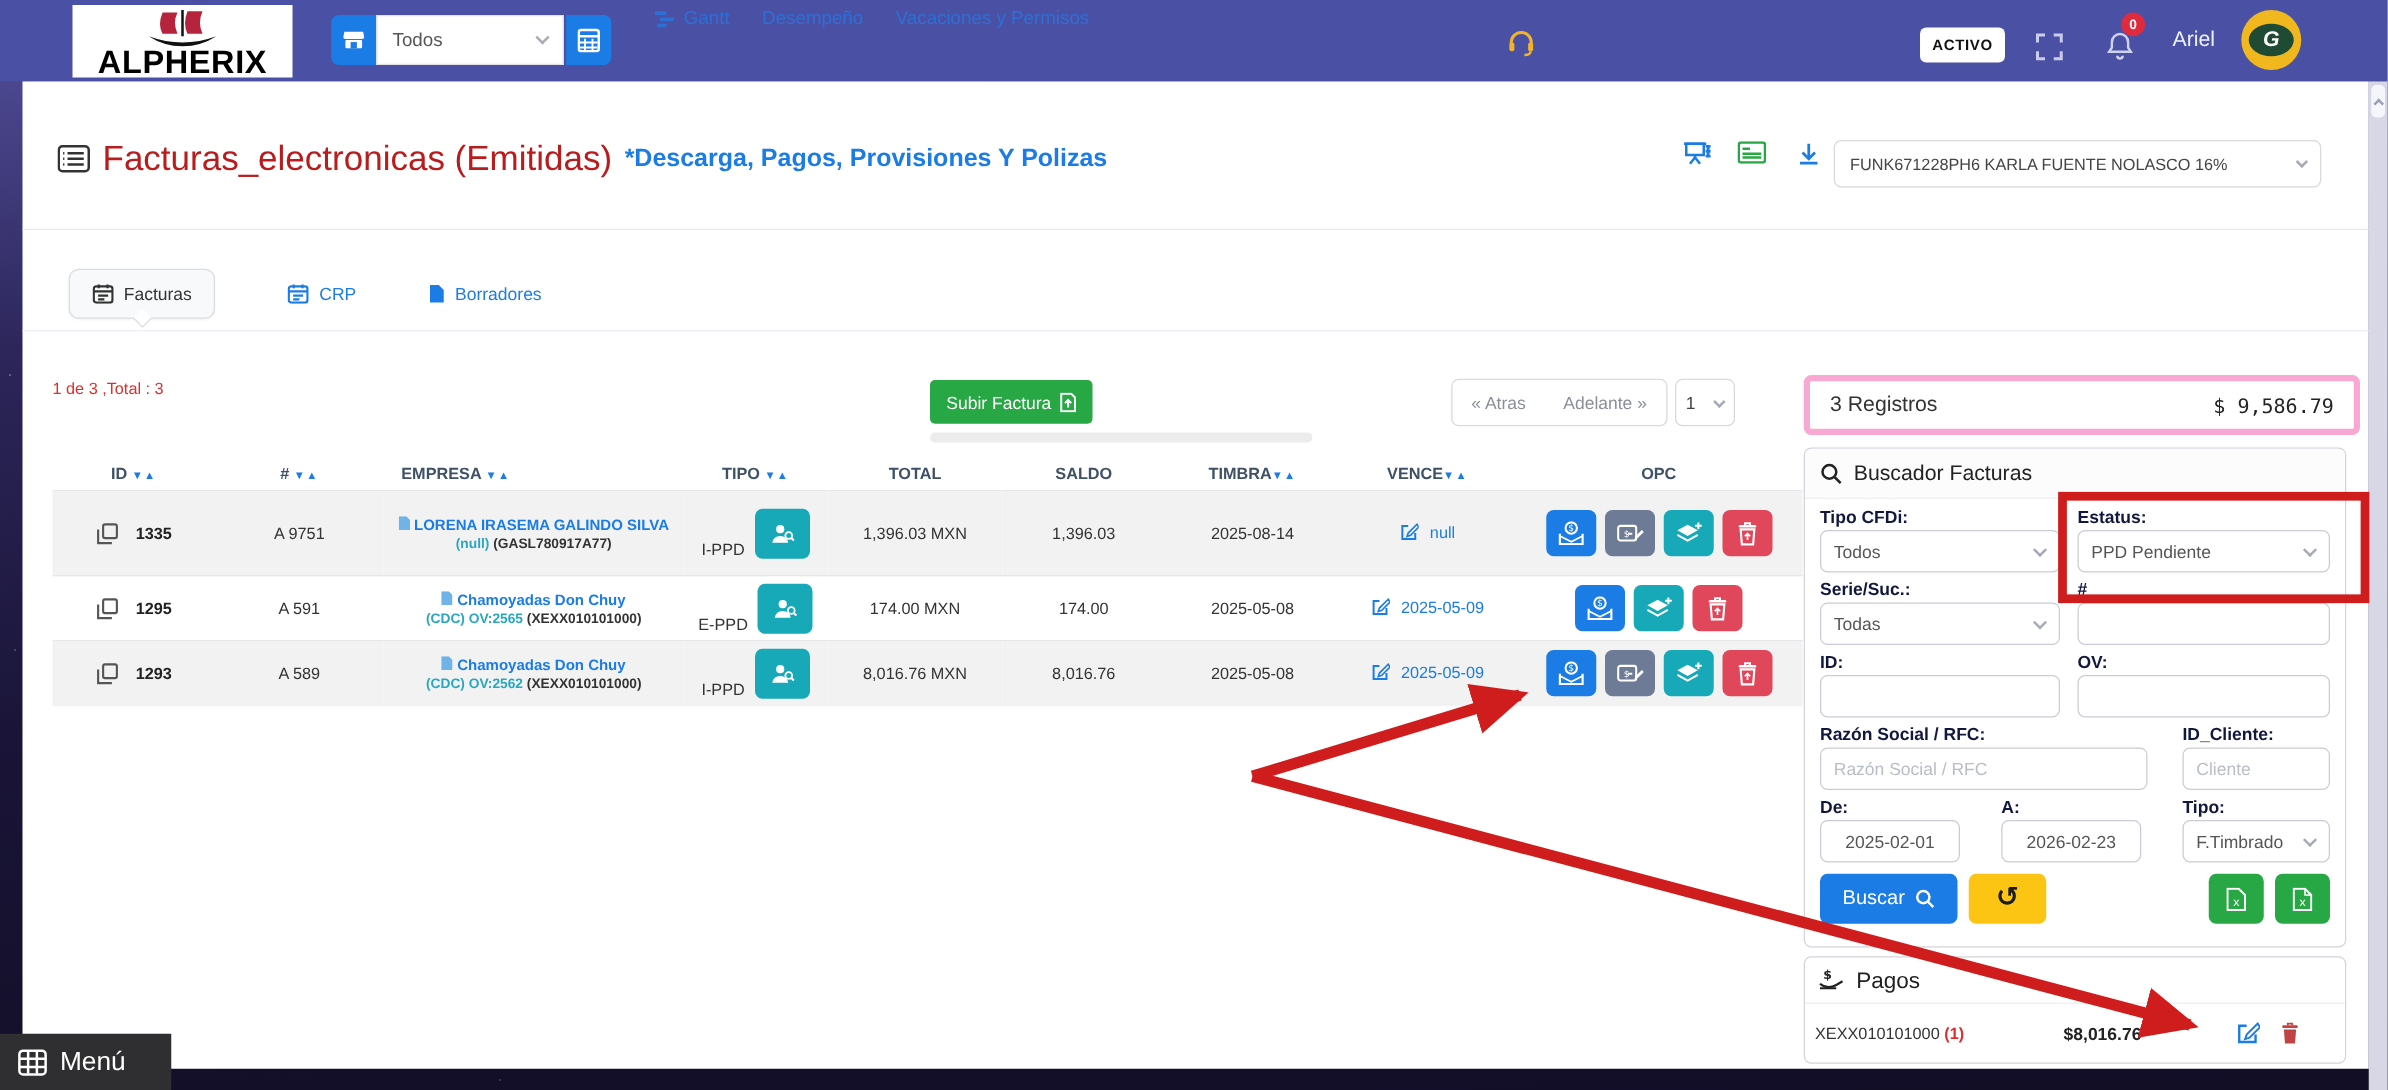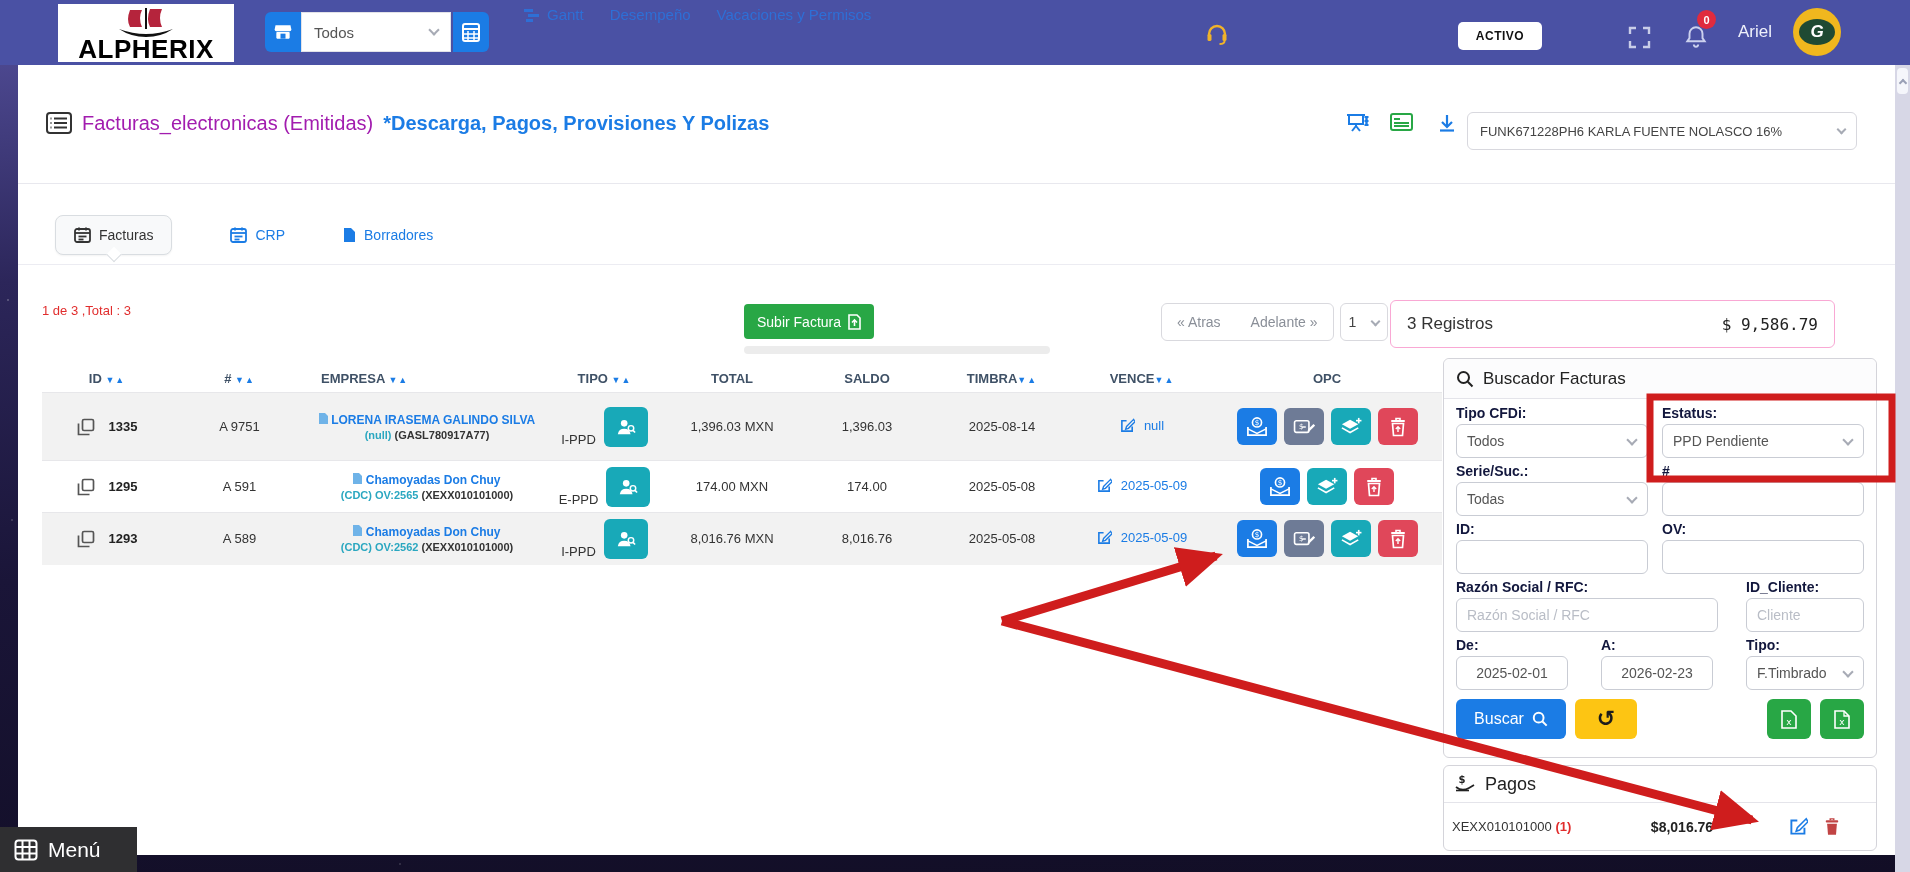--- a/index.html
+++ b/index.html
@@ -16,51 +16,51 @@
 .navbar{position:absolute;top:0;left:0;width:1910px;height:65px;background:#4a51a4;z-index:5}
 .logo-box{position:absolute;left:58px;top:4px;width:176px;height:58px;background:#fff;display:flex;flex-direction:column;align-items:center;justify-content:flex-end;padding-bottom:2px}
 .logo-text{font-weight:bold;font-size:26px;line-height:.85;letter-spacing:.5px;color:#000}
 .store-group{position:absolute;left:265px;top:12px;display:flex;height:40px}
 .sq-btn{width:36px;height:40px;background:#1b7ce5;border:none;display:flex;align-items:center;justify-content:center;cursor:pointer}
 .sq-btn.left{border-radius:6px 0 0 6px}.sq-btn.right{border-radius:0 6px 6px 0;margin-left:2px}
 .todos-sel{width:150px;height:40px;background:#fff;border:1px solid #e2e2e8;display:flex;align-items:center;padding:0 12px;font-size:15px;color:#555;position:relative;cursor:pointer}
 .nav-links{position:absolute;left:524px;top:6px;display:flex;gap:26px;align-items:center}
 .nav-link{display:flex;gap:6px;align-items:center;color:#2e6fd6;font-size:15px;text-decoration:none;cursor:pointer}
 .headset{position:absolute;left:1205px;top:22px}
-.activo{position:absolute;left:1458px;top:22px;width:84px;height:28px;background:#fff;border:none;border-radius:5px;font-weight:bold;font-size:12px;letter-spacing:.5px;color:#111;cursor:pointer}
+.activo{position:absolute;left:1536px;top:22px;width:68px;height:28px;background:#fff;border:none;border-radius:5px;font-weight:bold;font-size:12px;letter-spacing:.5px;color:#111;cursor:pointer}
 .fullscreen{position:absolute;left:1628px;top:26px;cursor:pointer}
 .bell{position:absolute;left:1683px;top:24px;cursor:pointer}
 .badge{position:absolute;left:1697px;top:10px;width:19px;height:19px;border-radius:50%;background:#e02b3e;color:#fff;font-size:11px;font-weight:bold;display:flex;align-items:center;justify-content:center}
 .username{position:absolute;left:1738px;top:22px;color:#eef0fb;font-size:17px}
 .avatar{position:absolute;left:1793px;top:8px;width:48px;height:48px;border-radius:50%;background:#f0b71e;display:flex;align-items:center;justify-content:center;cursor:pointer}
 .avatar .inner{width:36px;height:26px;border-radius:50%;background:#1f4a33;display:flex;align-items:center;justify-content:center;color:#fff;font-weight:bold;font-size:17px;font-style:italic}
 
 .content{position:absolute;left:18px;top:65px;width:1877px;height:790px;background:#fff;z-index:1}
 .page-header{position:absolute;left:28px;top:46px;display:flex;align-items:center;gap:10px}
-.page-title{font-size:20px;color:#a21caf;font-weight:500}
+.page-title{font-size:28px;color:#b91c1c;font-weight:500}
 .page-subtitle{font-size:20px;color:#1b7ce5;font-weight:700}
 .hdr-icon{position:absolute;top:48px;cursor:pointer}
 .company-sel{position:absolute;left:1449px;top:47px;width:390px;height:38px;border:1px solid #d8d8de;border-radius:6px;background:#fff;display:flex;align-items:center;padding:0 26px 0 12px;font-size:13px;color:#444;position:absolute;cursor:pointer}
 .divider{position:absolute;left:0;top:118px;width:100%;height:1px;background:#e8e8ee;box-shadow:0 -6px 10px rgba(0,0,0,.04)}
 
 .tabs{position:absolute;left:37px;top:150px;display:flex;align-items:center;gap:58px}
 .tab{display:flex;align-items:center;gap:8px;font-size:14px;cursor:pointer;color:#1b7ce5}
 .tab.active{background:#f8f9fa;border:1px solid #d9dde1;border-radius:8px;padding:11px 18px;color:#333;position:relative;box-shadow:0 1px 2px rgba(0,0,0,.05)}
 .tab.active:after{content:"";position:absolute;left:50%;bottom:-6px;width:10px;height:10px;background:#fff;border-right:1px solid #d9dde1;border-bottom:1px solid #d9dde1;transform:translateX(-50%) rotate(45deg)}
 .tabs-underline{position:absolute;left:0;top:199px;width:100%;height:1px;background:#ececf2}
 
 .count-text{position:absolute;left:24px;top:238px;color:#e12d2d;font-size:13px}
 .upload-btn{position:absolute;left:726px;top:239px;height:35px;background:#28a745;border:none;border-radius:4px;color:#fff;font-size:14px;display:flex;align-items:center;gap:7px;padding:0 13px;cursor:pointer}
 .progress{position:absolute;left:726px;top:281px;width:306px;height:8px;border-radius:4px;background:#ececec}
 .pagination{position:absolute;left:1143px;top:238px;display:flex;gap:6px}
 .pag-group{height:38px;border:1px solid #d9d9de;border-radius:6px;display:flex;align-items:center}
 .pag-btn{border:none;background:none;color:#8a8f98;font-size:14px;padding:0 15px;cursor:pointer}
 .pag-sel{width:48px;height:38px;border:1px solid #d9d9de;border-radius:6px;display:flex;align-items:center;padding:0 8px;font-size:14px;color:#444;position:relative;cursor:pointer}
 
-.registros-card{position:absolute;left:1372px;top:235px;width:445px;height:48px;border:1px solid #f9a8d4;border-radius:6px;background:#fff;display:flex;align-items:center;justify-content:space-between;padding:0 16px}
+.registros-card{position:absolute;left:1425px;top:235px;width:445px;height:48px;border:5px solid #f9a8d4;border-radius:6px;background:#fff;display:flex;align-items:center;justify-content:space-between;padding:0 16px}
 .registros-label{font-size:17px;color:#333}
 .registros-amount{font-family:"DejaVu Sans Mono",monospace;font-size:16px;color:#222}
 
 .inv-table{position:absolute;left:24px;top:300px;width:1400px;border-collapse:collapse;table-layout:fixed;font-size:13px;color:#333}
 .inv-table th{font-size:13px;color:#3f5166;font-weight:bold;text-align:center;padding:6px 2px;white-space:nowrap}
 .inv-table th.emp-h{text-align:left;padding-left:14px}
 .sort{color:#1b7ce5;font-size:9px;letter-spacing:1px}
 .inv-table td{text-align:center;vertical-align:middle;padding:4px 2px}
 tr.r-odd{background:#f2f2f2}
 tr.row{border-top:1px solid #e7e7ea}

